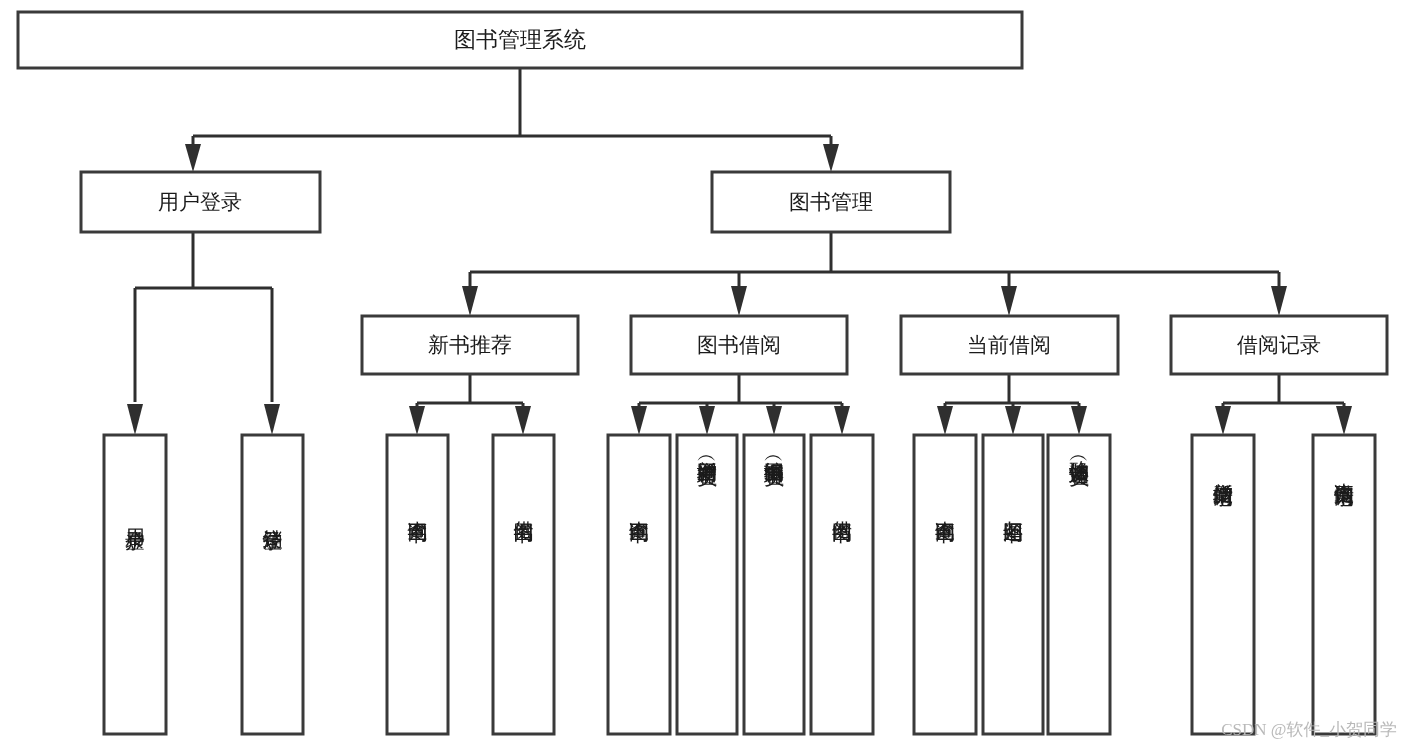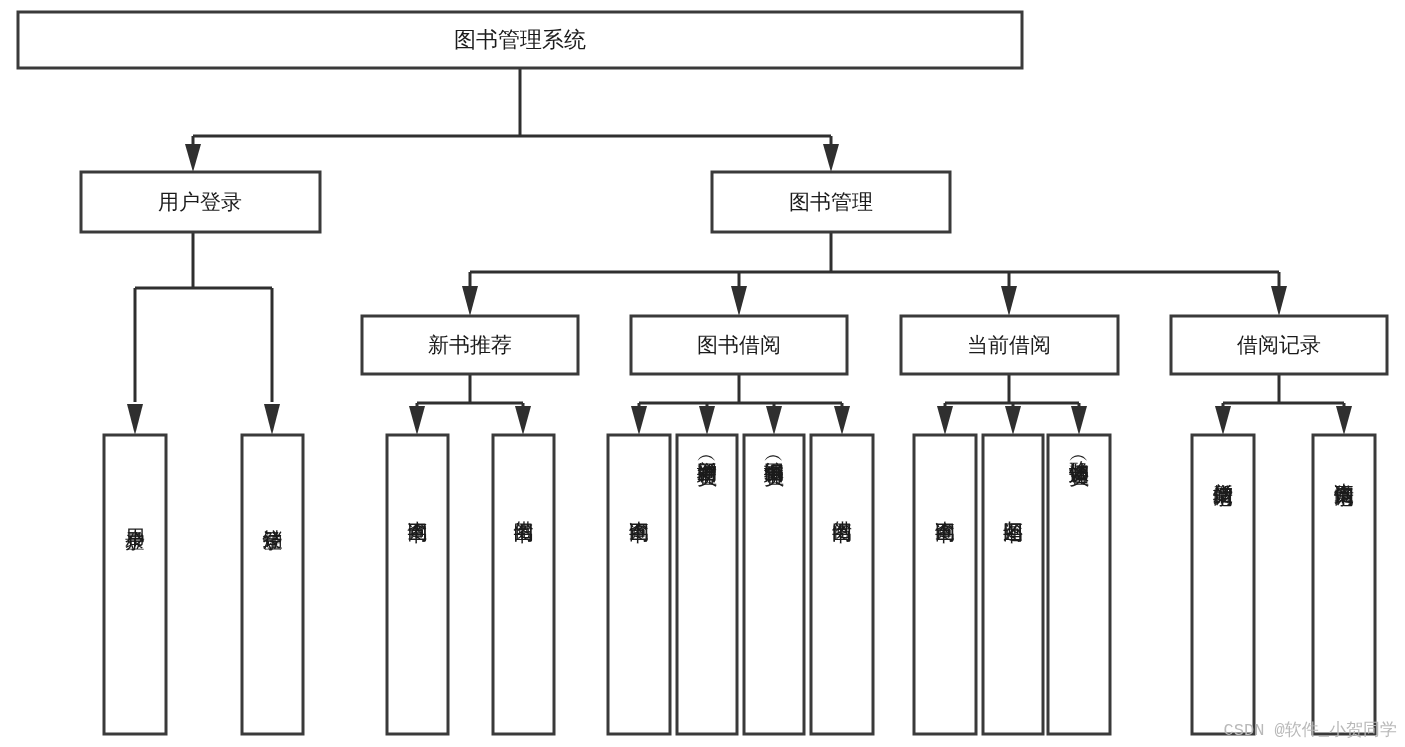--- a/index.html
+++ b/index.html
@@ -67,21 +67,21 @@
     font-size: 20px;
     line-height: 1.05;
     color: #1b1b1b;
     letter-spacing: 1px;
     white-space: nowrap;
   }
   .watermark {
     position: absolute;
     right: 8px;
     bottom: 6px;
-    font-family: Liberation Mono, monospace;
+    font-family: Liberation Serif, serif;
     font-size: 17px;
     color: #b9b9b9;
     white-space: nowrap;
   }
 </style>
 </head>
 <body>
 
 <div id="diagram-root">
 

